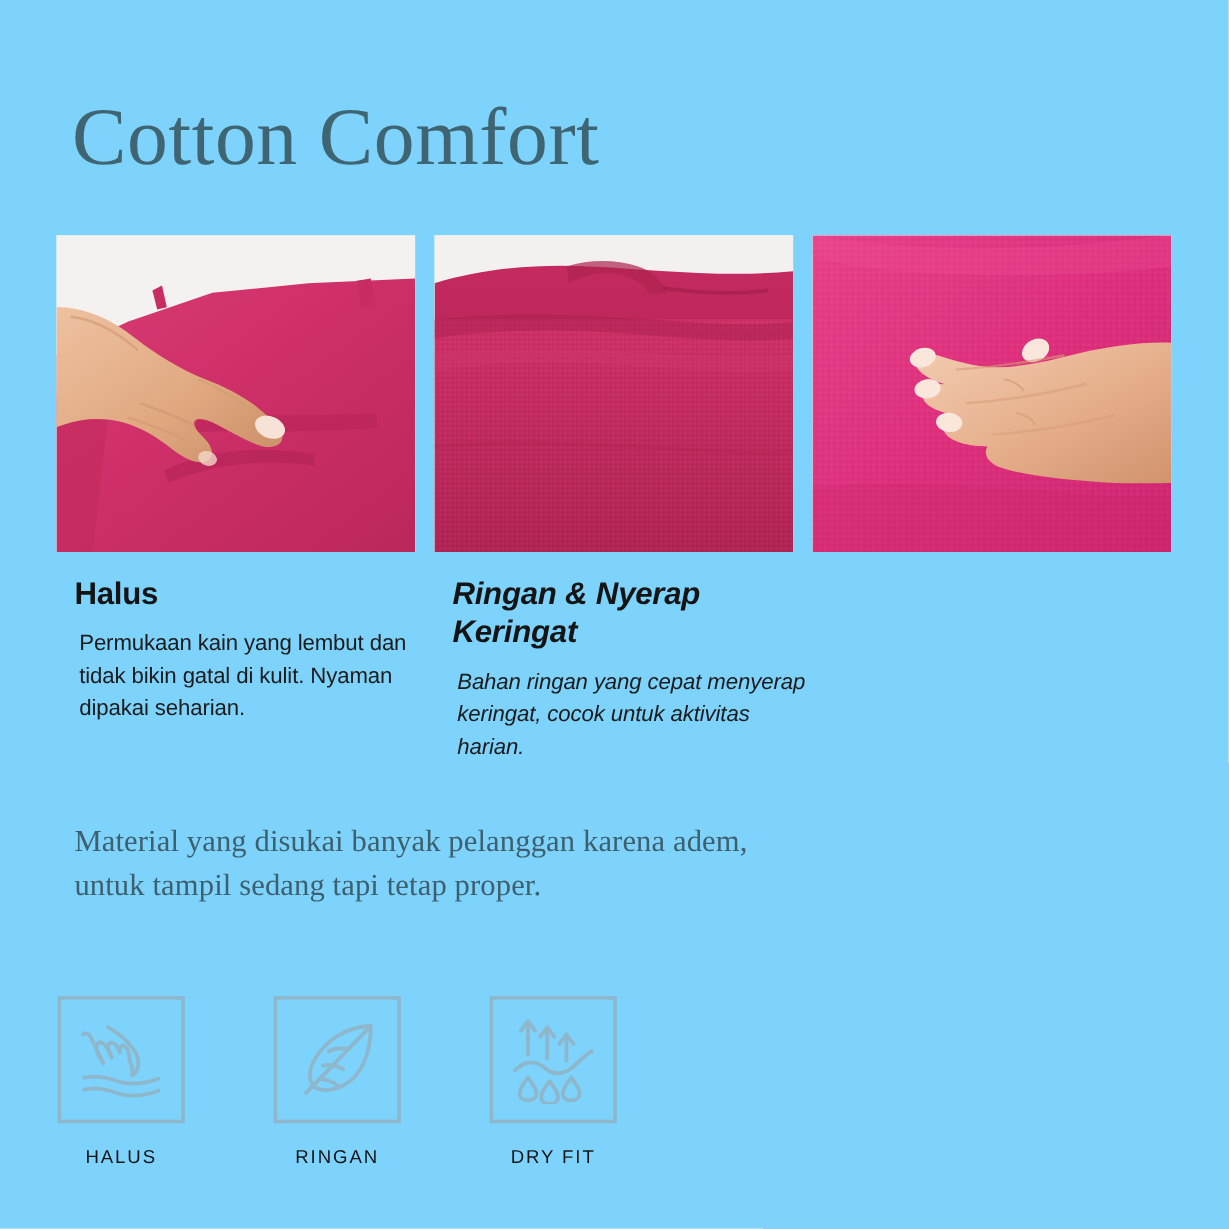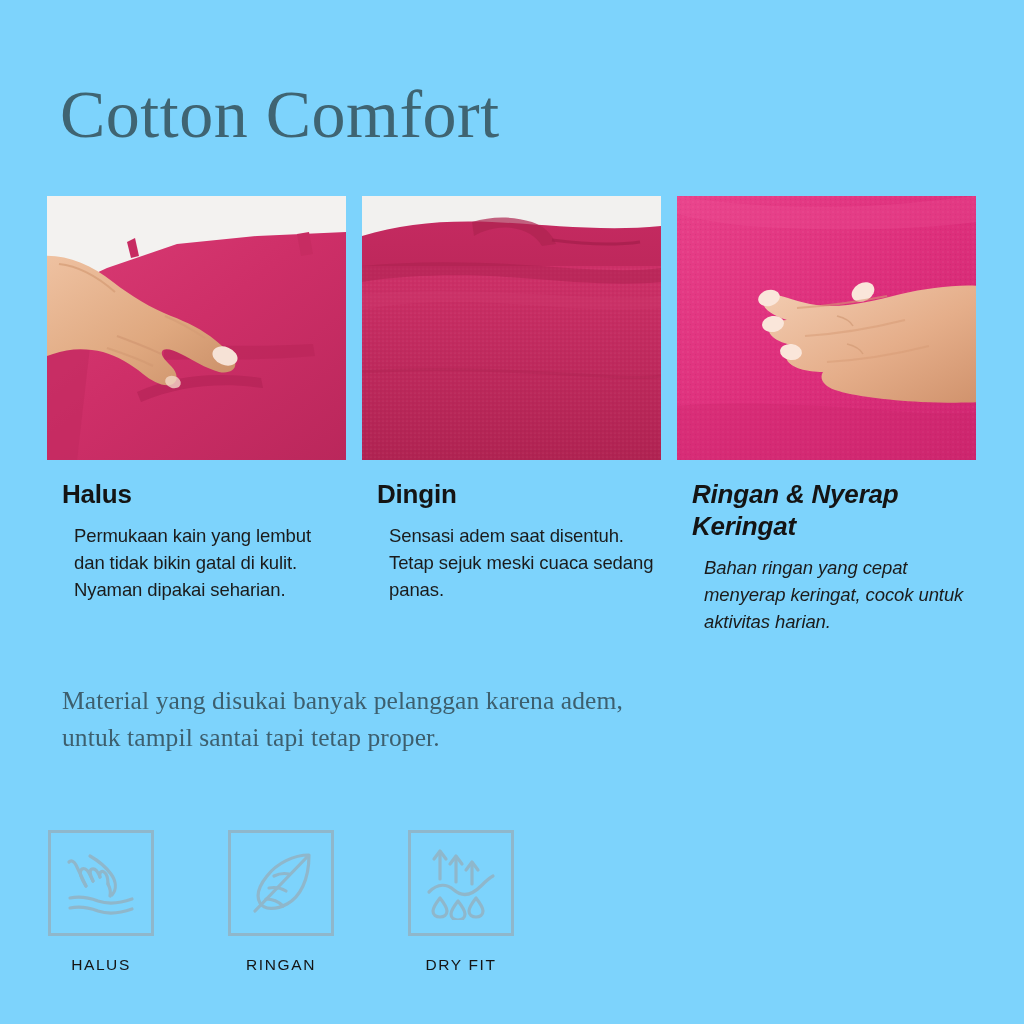--- a/index.html
+++ b/index.html
@@ -75,21 +75,21 @@
   .feature h3 {
     margin: 0 0 12px 0;
     font-family: "Liberation Sans", sans-serif;
     font-size: 26px;
     line-height: 32px;
     font-weight: bold;
     color: #141414;
     letter-spacing: -0.2px;
   }
   .feature p {
-    margin: 12px;
+    margin: 4px;
     font-family: "Liberation Sans", sans-serif;
     font-size: 18.5px;
     line-height: 27px;
     color: #1b1b1b;
     letter-spacing: -0.1px;
   }
 
   
   .lede {
     position: absolute;
@@ -256,35 +256,31 @@
 
   </div>
 
   <div class="features">
 
     <div class="feature feature-1">
       <h3>Halus</h3>
       <p>Permukaan kain yang lembut dan tidak bikin gatal di kulit. Nyaman dipakai seharian.</p>
     </div>
 
-    <div class="feature feature-2">
-      <h3>Dingin</h3>
-      <p>Sensasi adem saat disentuh. Tetap sejuk meski cuaca sedang panas.</p>
-    </div>
 
     <div class="feature feature-3">
       <h3>Ringan &amp; Nyerap Keringat</h3>
       <p>Bahan ringan yang cepat menyerap keringat, cocok untuk aktivitas harian.</p>
     </div>
 
   </div>
 
   <div class="lede">
     <div>Material yang disukai banyak pelanggan karena adem,</div>
-    <div class="last">untuk tampil santai tapi tetap proper.</div>
+    <div class="last">untuk tampil sedang tapi tetap proper.</div>
   </div>
 
   <div class="badges">
 
     <div class="badge">
       <div class="badge-box">
         <span>
           <svg width="74" height="74" viewBox="0 0 74 74" fill="none" stroke="#8FB7CB" stroke-width="3.2" stroke-linecap="round" stroke-linejoin="round">
             <path d="M5 16 C7 14 10 15 12 19 L22 40"></path>
             <path d="M22 40 C18 34 15 27 17 24 C19 21 23 23 25 27 L29 35"></path>

